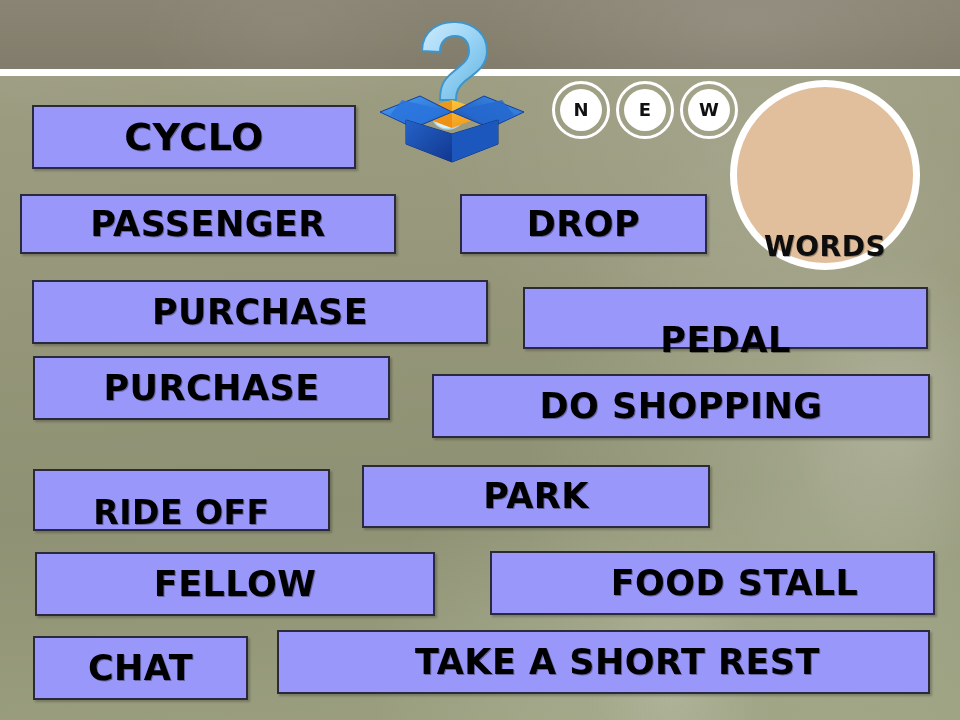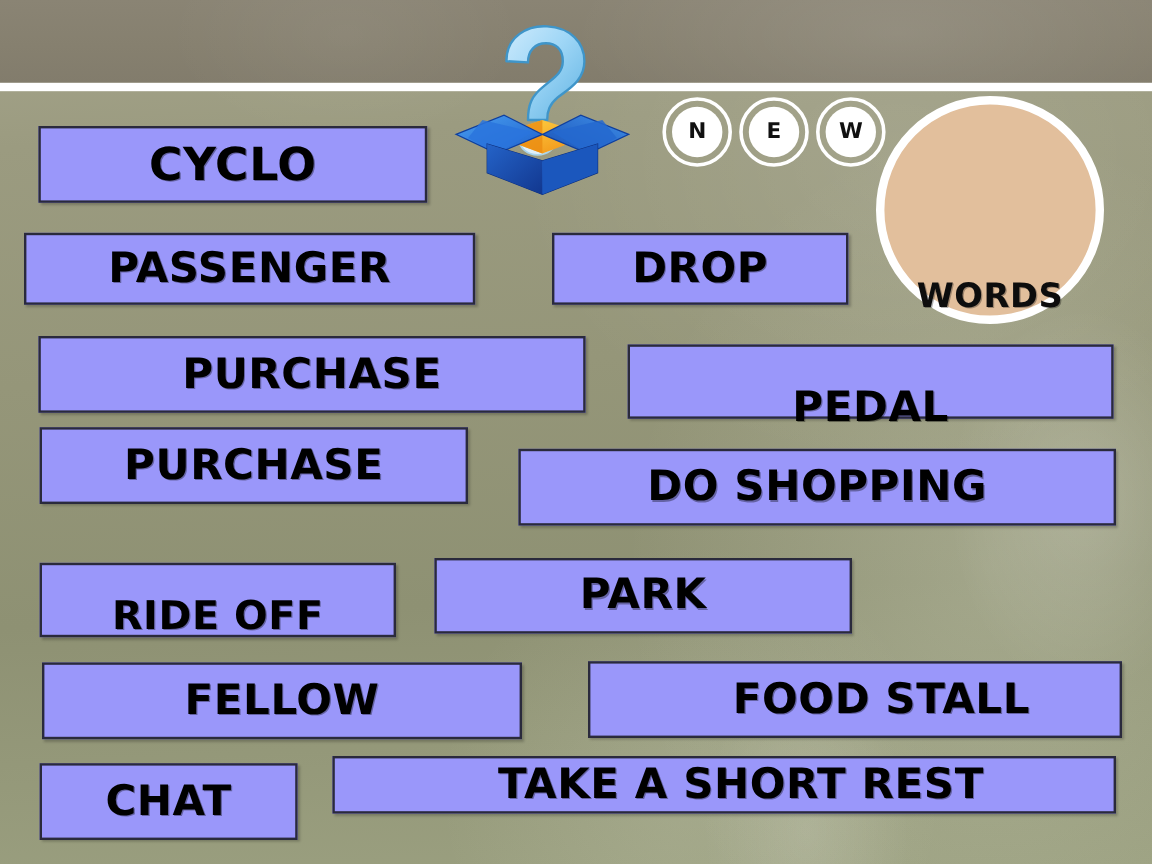--- a/index.html
+++ b/index.html
@@ -246,18 +246,18 @@
       </div>
       <div class="word-card" style="left: 35px; top: 552px; width: 400px; height: 64px;">
         <span class="word-label" style="font-size: 35px;">FELLOW</span>
       </div>
       <div class="word-card" style="left: 490px; top: 551px; width: 445px; height: 64px; padding-left: 44px;">
         <span class="word-label" style="font-size: 35px;">FOOD STALL</span>
       </div>
       <div class="word-card" style="left: 33px; top: 636px; width: 215px; height: 64px;">
         <span class="word-label" style="font-size: 35px;">CHAT</span>
       </div>
-      <div class="word-card" style="left: 277px; top: 630px; width: 653px; height: 48px; padding-left: 28px;">
+      <div class="word-card" style="left: 277px; top: 630px; width: 653px; height: 64px; padding-left: 28px;">
         <span class="word-label" style="font-size: 35px;">TAKE A SHORT REST</span>
       </div>
     </div>
 
 </div>
 
 </body></html>

